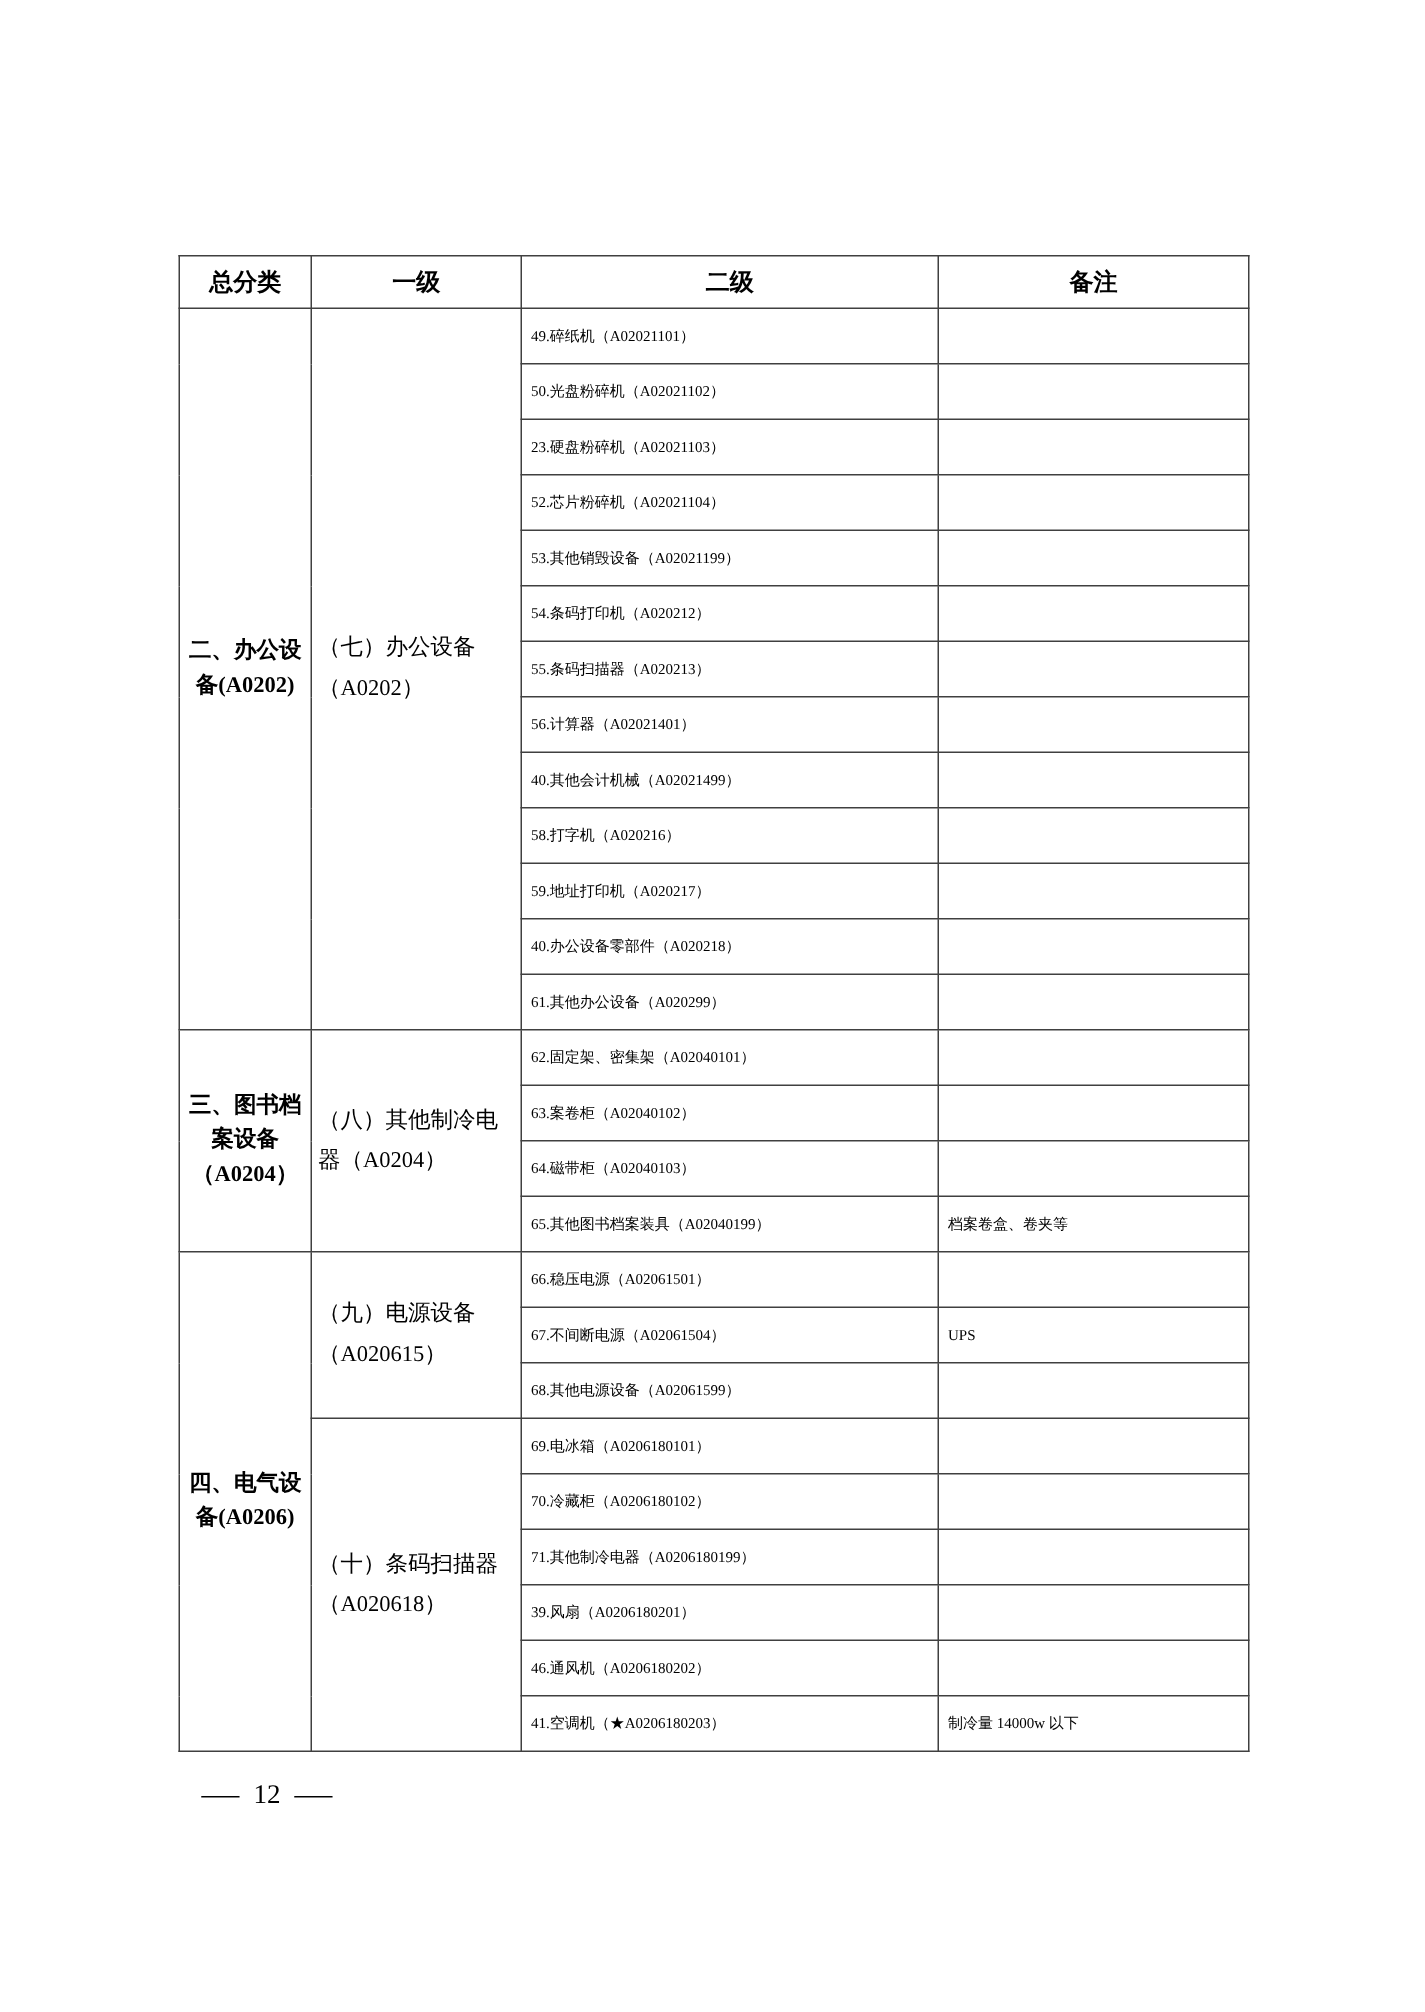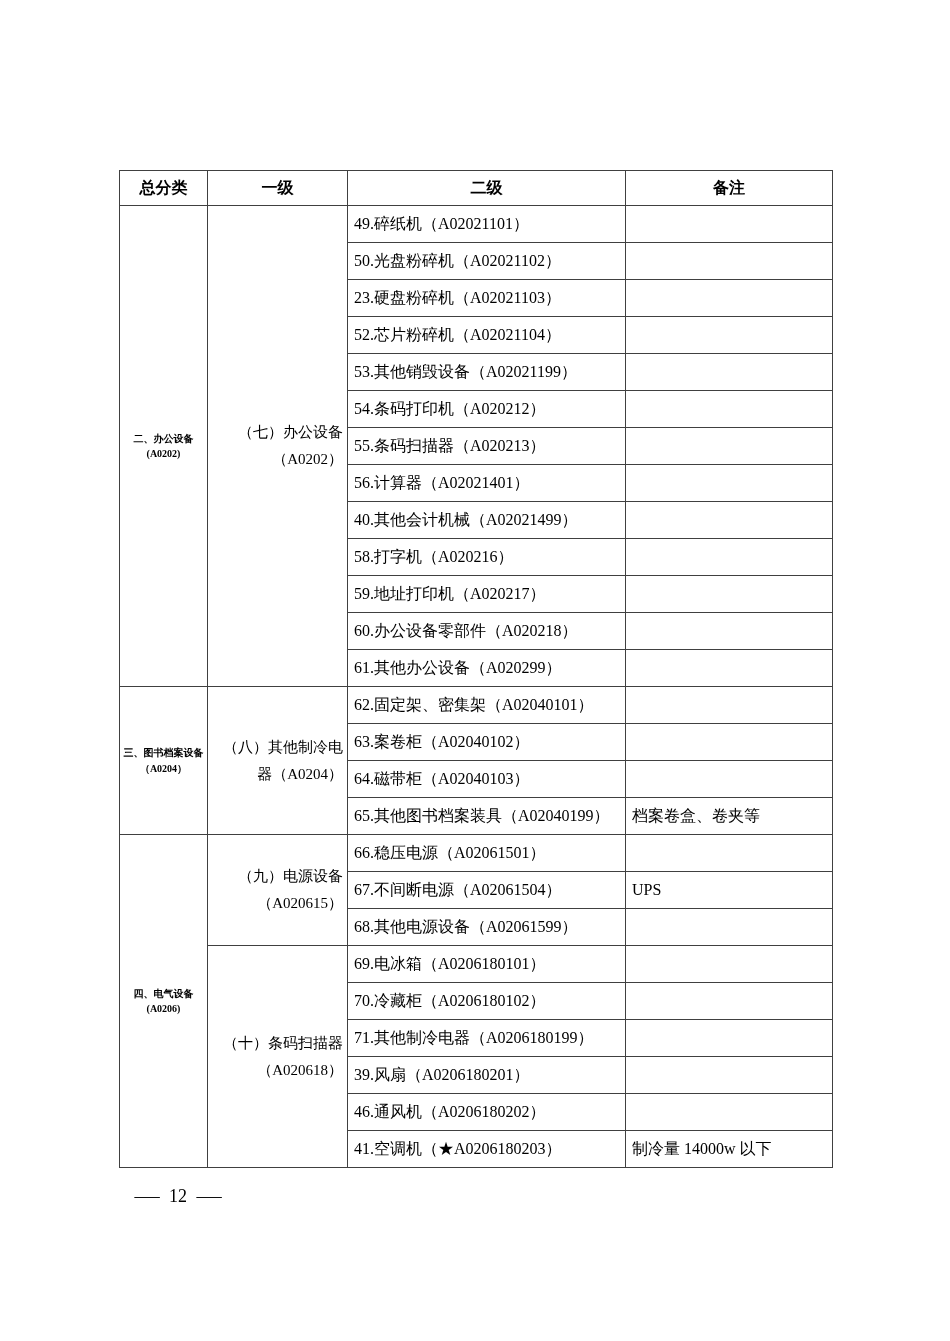--- a/index.html
+++ b/index.html
@@ -30,34 +30,34 @@
   table.class-table thead tr { height: 35px; }
   table.class-table tbody tr { height: 37px; }
   th.header-cell {
     font-weight: bold;
     font-size: 16px;
     text-align: center;
     padding: 0;
   }
   td.category-cell {
     font-weight: bold;
-    font-size: 10px;
+    font-size: 15px;
     text-align: center;
     line-height: 1.55;
     padding: 0 3px;
   }
   td.level1-cell {
     font-size: 15px;
-    text-align: right;
+    text-align: left;
     line-height: 1.8;
     padding: 0 4px;
   }
   td.level2-cell,
   td.remark-cell {
-    font-size: 16px;
+    font-size: 10px;
     text-align: left;
     padding: 0 20px 0 6px;
     white-space: nowrap;
   }
   .footer {
     position: absolute;
     left: 138px;
     top: 1186px;
     display: flex;
     align-items: center;
@@ -130,21 +130,21 @@
         </tr>
         <tr>
           <td class="level2-cell">58.打字机（A020216）</td>
           <td class="remark-cell"></td>
         </tr>
         <tr>
           <td class="level2-cell">59.地址打印机（A020217）</td>
           <td class="remark-cell"></td>
         </tr>
         <tr>
-          <td class="level2-cell">60.办公设备零部件（A020218）</td>
+          <td class="level2-cell">40.办公设备零部件（A020218）</td>
           <td class="remark-cell"></td>
         </tr>
         <tr>
           <td class="level2-cell">61.其他办公设备（A020299）</td>
           <td class="remark-cell"></td>
         </tr>
         <tr>
           <td class="category-cell" rowspan="4">三、图书档案设备（A0204）</td>
           <td class="level1-cell" rowspan="4">（八）其他制冷电器（A0204）</td>
           <td class="level2-cell">62.固定架、密集架（A02040101）</td>

